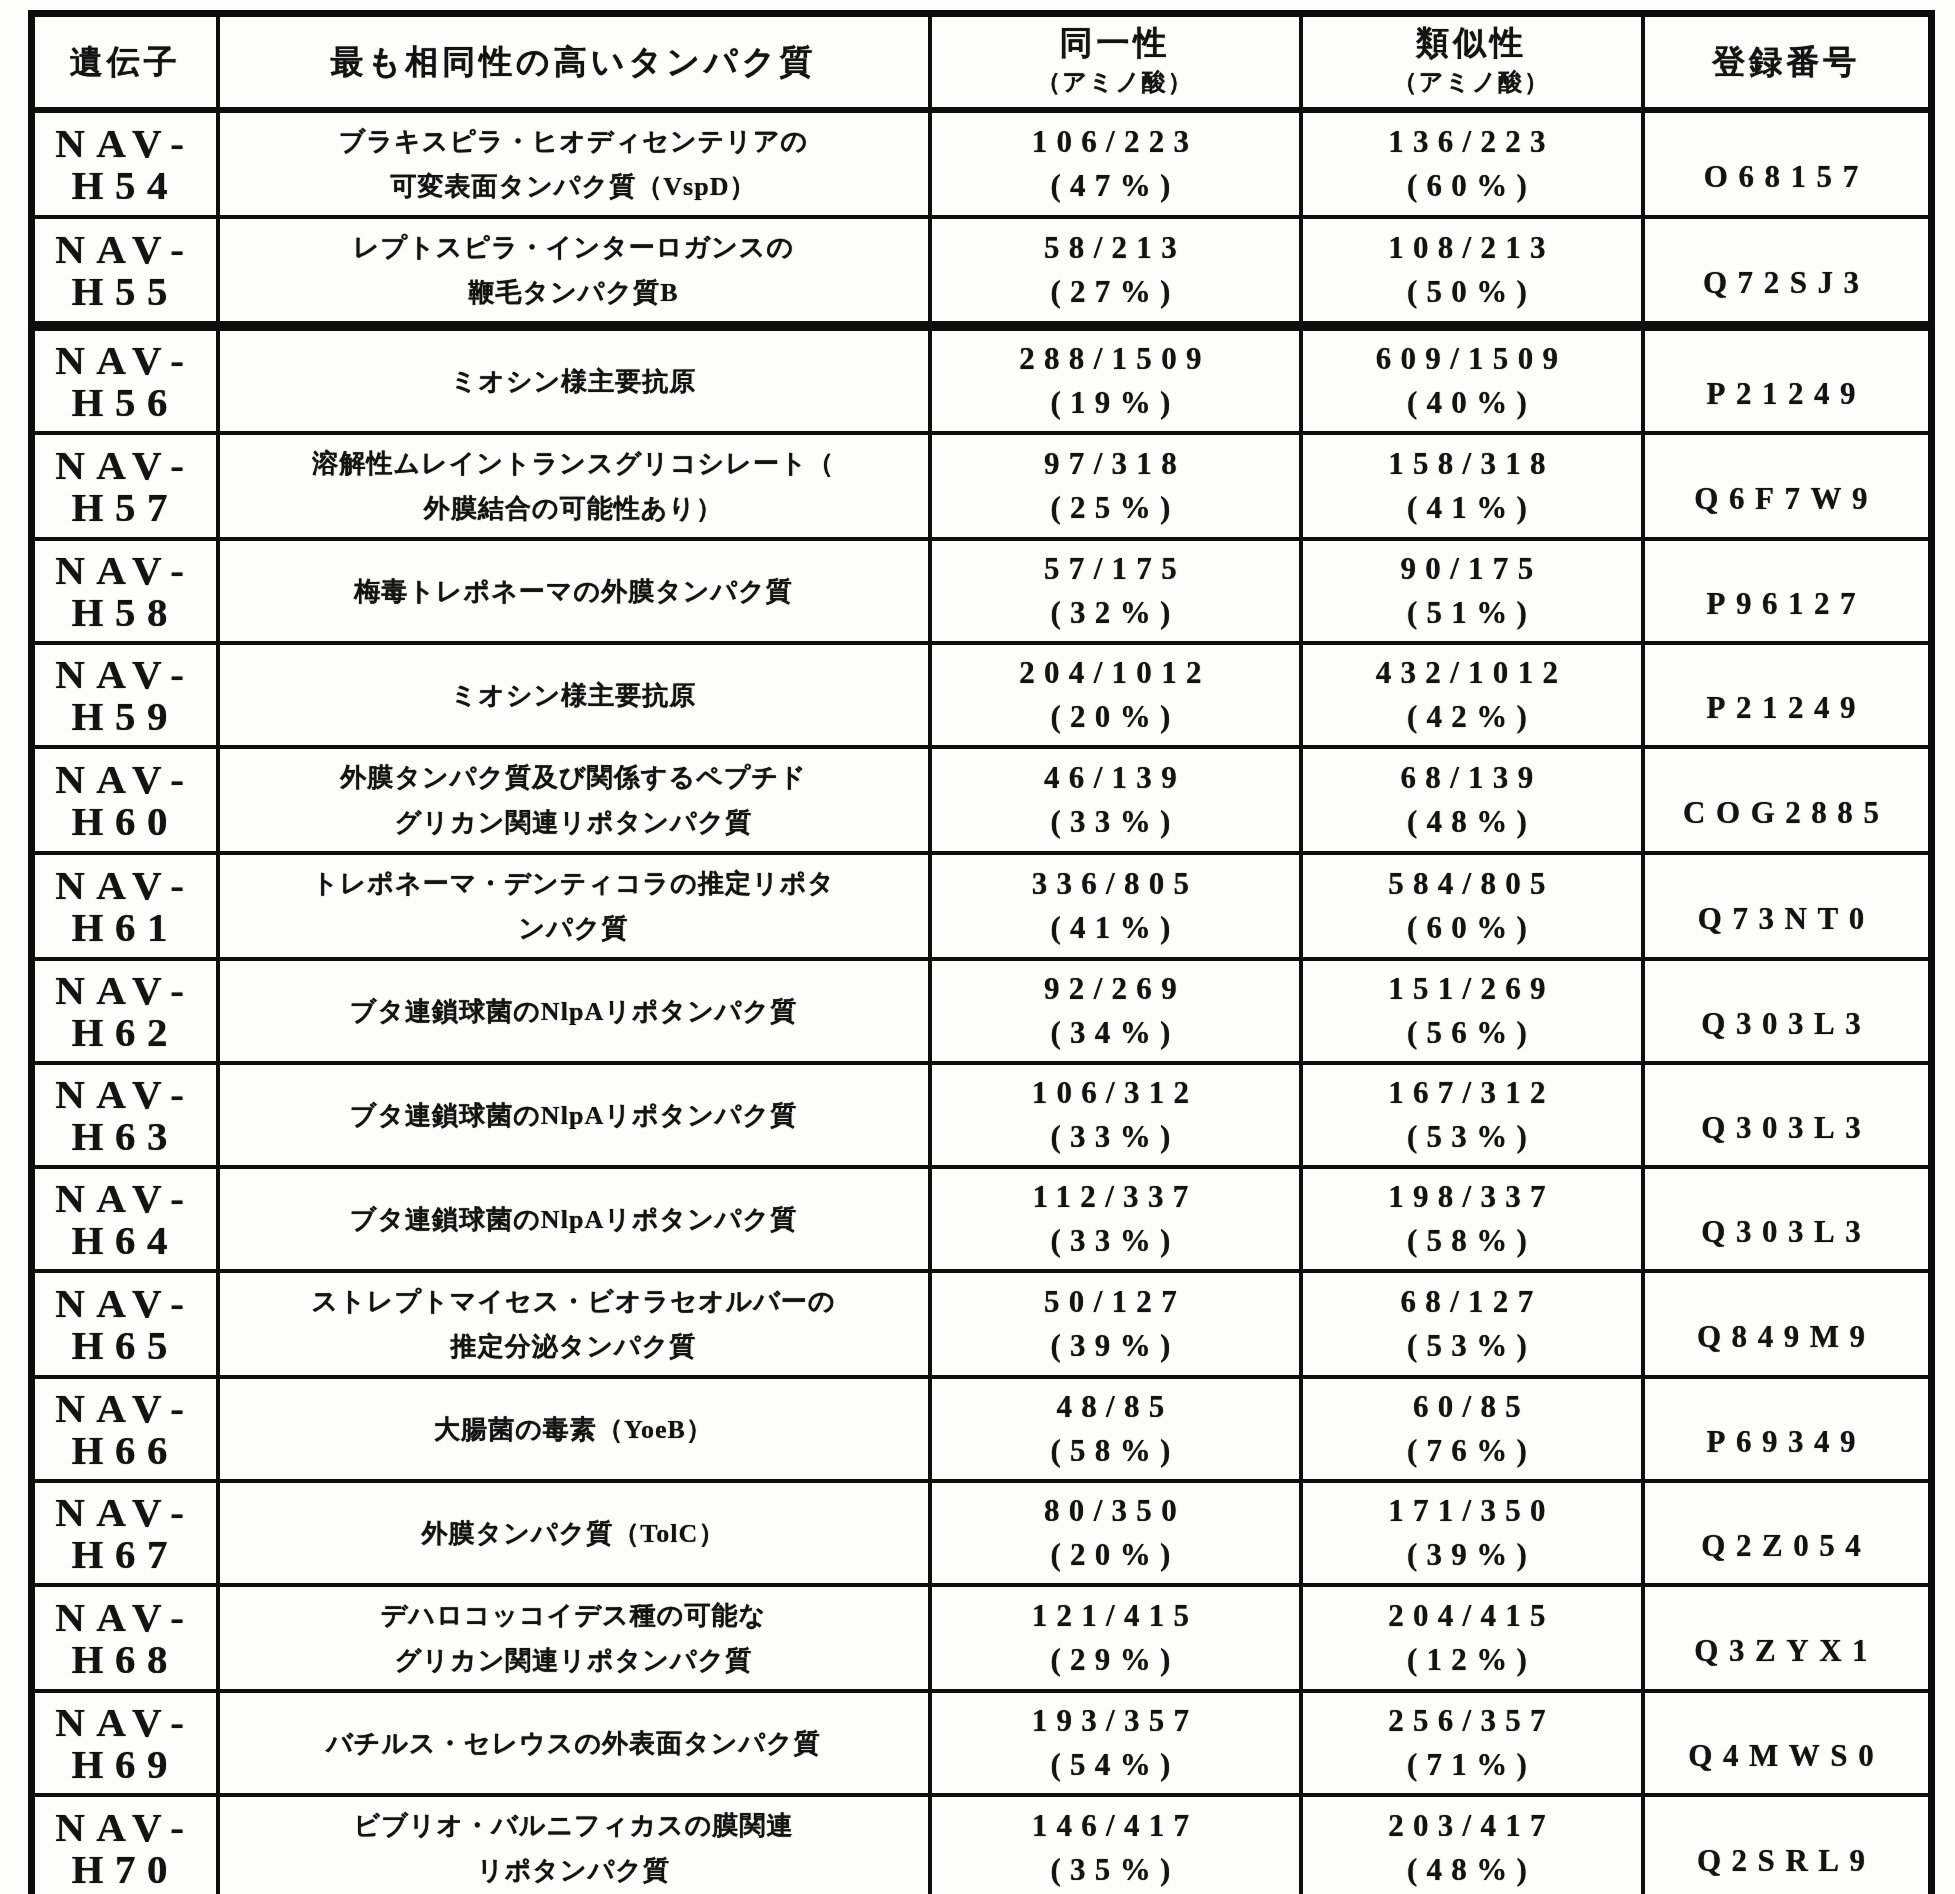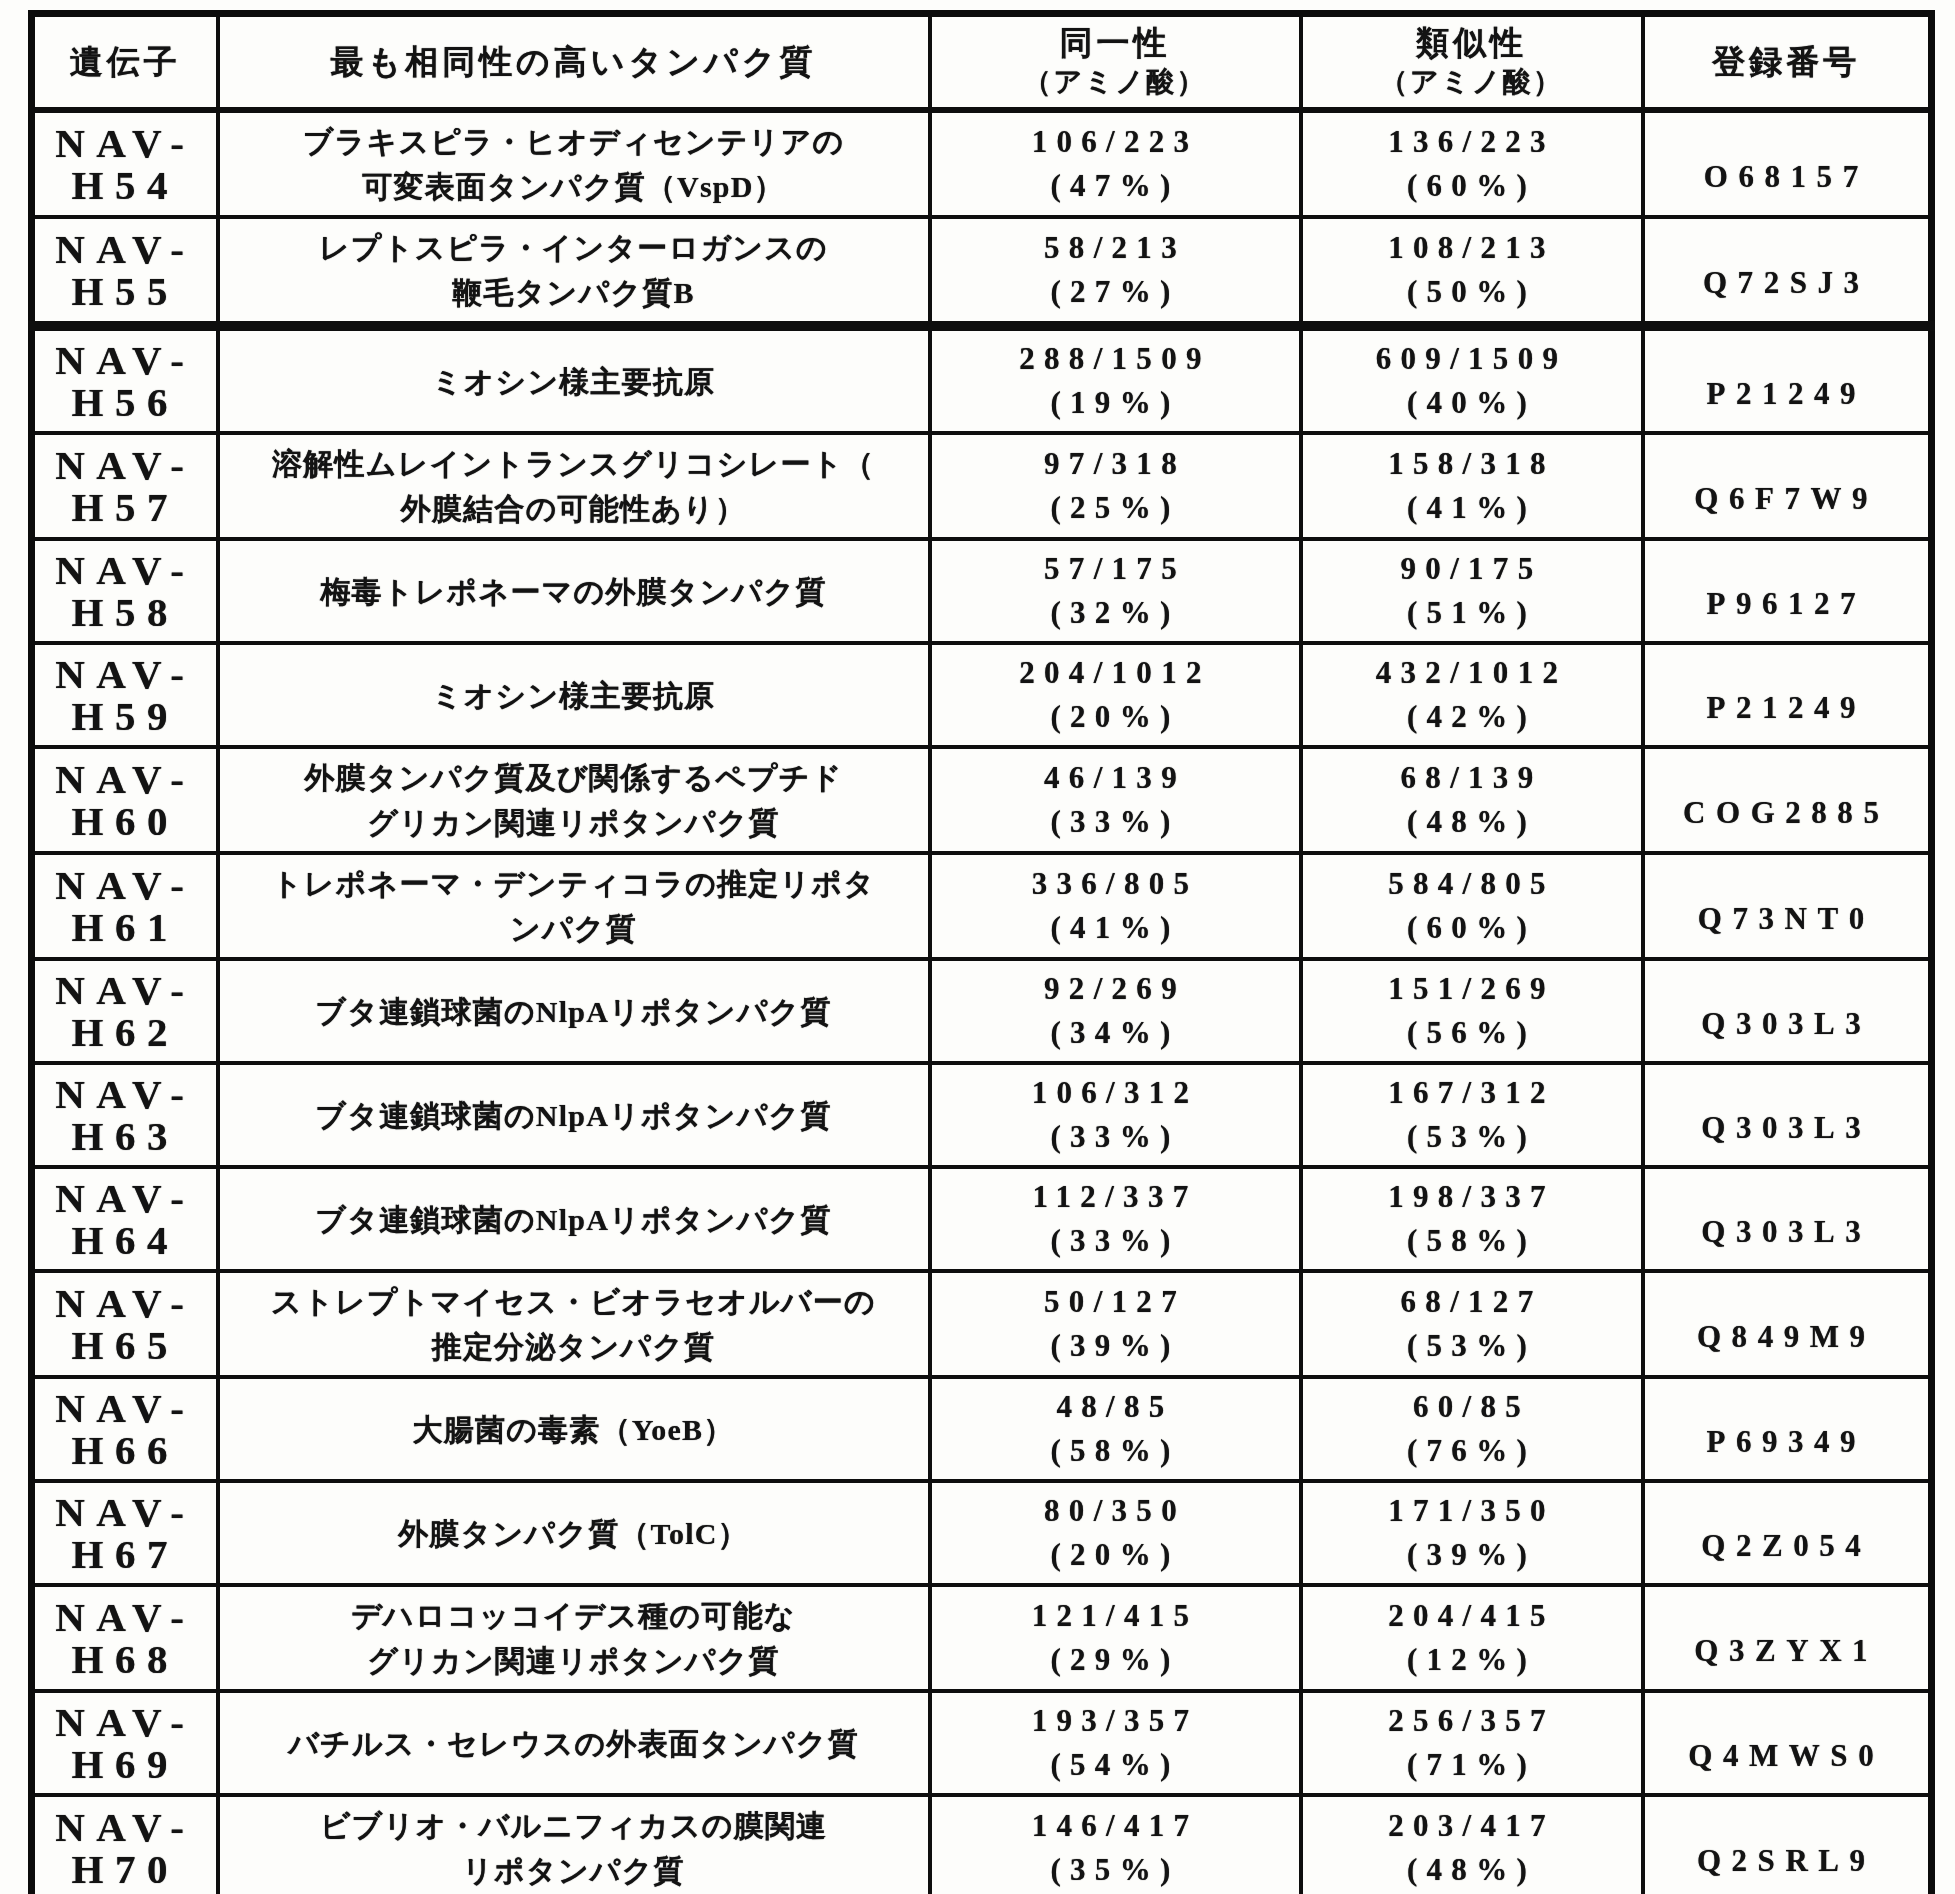--- a/index.html
+++ b/index.html
@@ -37,33 +37,33 @@
     padding: 6px 4px;
     font-weight: 700;
     text-shadow: 0 0 1px rgba(10,10,10,.75);
   }
   .scan-table { border: 7px solid #0c0c0c; }
   .scan-table thead th { border-bottom-width: 6px; height: 76px; }
   .scan-table tbody tr { height: 93px; }
   .scan-table tbody tr.sep-thick td { border-bottom-width: 10px; }
 
   .hdr-label   { display: block; font-size: 33px; line-height: 40px; letter-spacing: .12em; }
-  .hdr-sub     { display: block; font-size: 28px; line-height: 38px; letter-spacing: .08em; }
+  .hdr-sub     { display: block; font-size: 24px; line-height: 38px; letter-spacing: .08em; }
   .hdr-sub:empty { display: none; }
 
   .gene-line1, .gene-line2 {
     display: block;
     font-size: 41px;
     line-height: 42px;
     letter-spacing: .28em;
     font-family: "Liberation Serif", "DejaVu Serif", serif;
   }
   .protein-text {
     display: block;
-    font-size: 30px;
+    font-size: 26px;
     line-height: 45px;
     letter-spacing: .04em;
     white-space: pre-line;
   }
   .ratio-line, .pct-line, .acc-text {
     display: block;
     font-size: 31px;
     line-height: 44px;
     letter-spacing: .30em;
     font-family: "Liberation Serif", "DejaVu Serif", serif;

